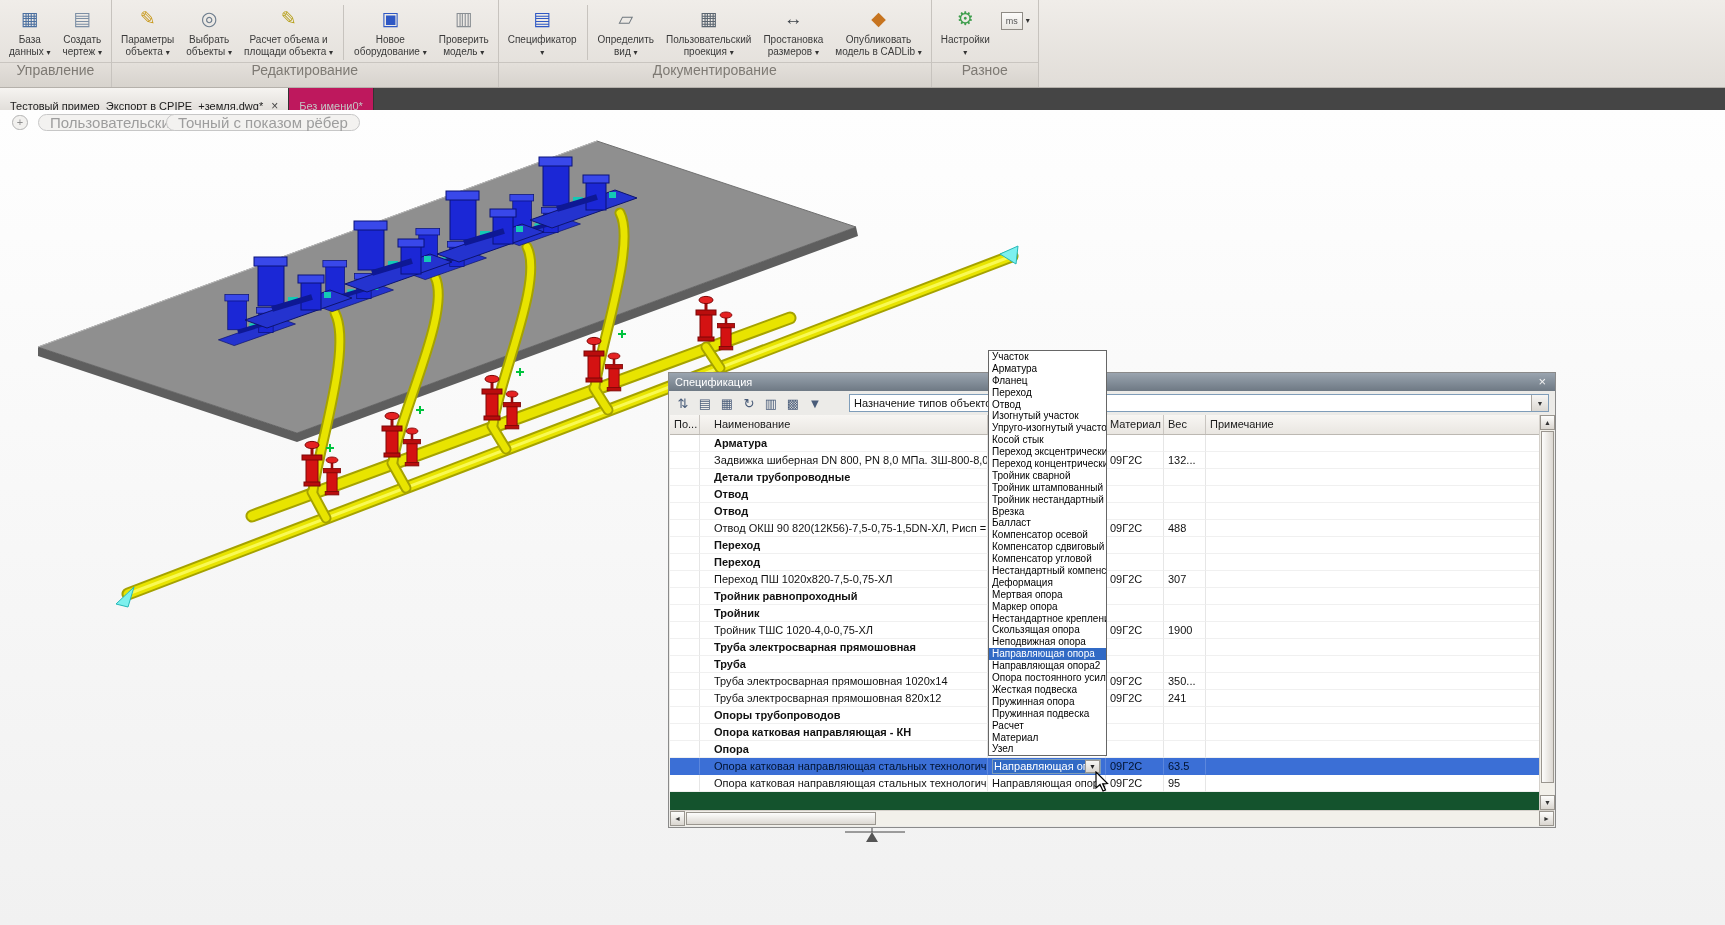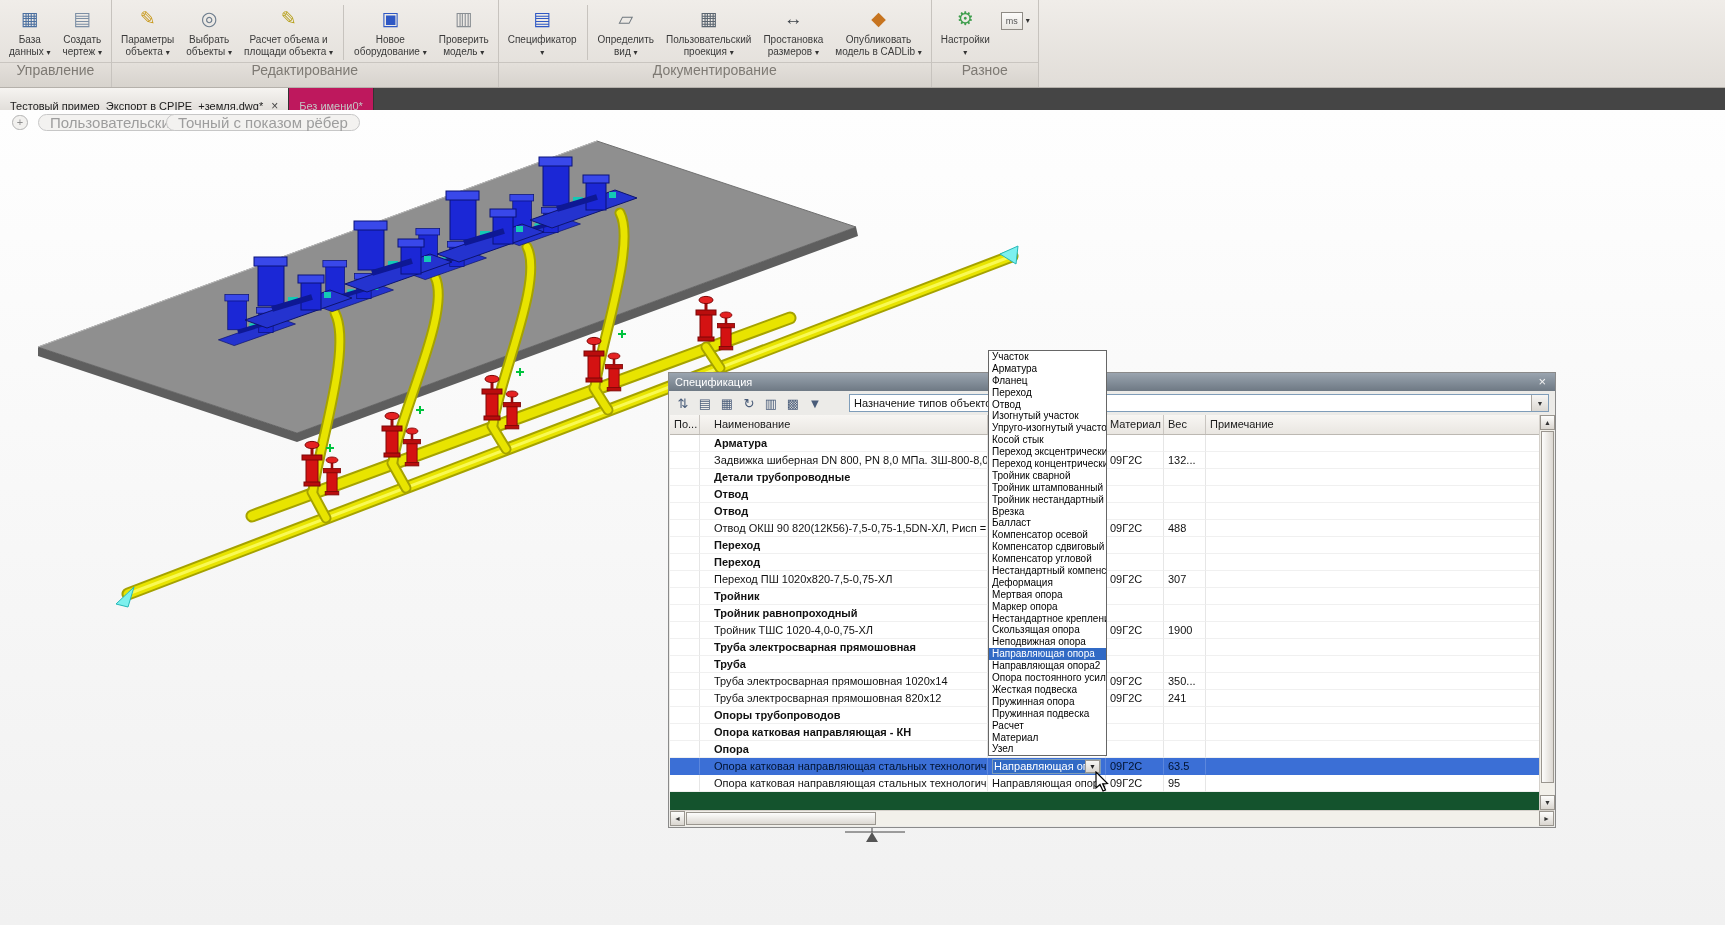--- a/index.html
+++ b/index.html
@@ -426,29 +426,29 @@
           <div class="trow">
             <div class="c c-pos"></div>
             <div class="c c-name">Переход ПШ 1020х820-7,5-0,75-ХЛ</div>
             <div class="c c-type"></div>
             <div class="c c-mat">09Г2С</div>
             <div class="c c-wt">307</div>
             <div class="c c-note"></div>
           </div>
           <div class="trow grp">
             <div class="c c-pos"></div>
+            <div class="c c-name">Тройник равнопроходный</div>
+            <div class="c c-type"></div>
+            <div class="c c-mat"></div>
+            <div class="c c-wt"></div>
+            <div class="c c-note"></div>
+          </div>
+          <div class="trow grp">
+            <div class="c c-pos"></div>
             <div class="c c-name">Тройник</div>
-            <div class="c c-type"></div>
-            <div class="c c-mat"></div>
-            <div class="c c-wt"></div>
-            <div class="c c-note"></div>
-          </div>
-          <div class="trow grp">
-            <div class="c c-pos"></div>
-            <div class="c c-name">Тройник равнопроходный</div>
             <div class="c c-type"></div>
             <div class="c c-mat"></div>
             <div class="c c-wt"></div>
             <div class="c c-note"></div>
           </div>
           <div class="trow">
             <div class="c c-pos"></div>
             <div class="c c-name">Тройник ТШС 1020-4,0-0,75-ХЛ</div>
             <div class="c c-type"></div>
             <div class="c c-mat">09Г2С</div>

